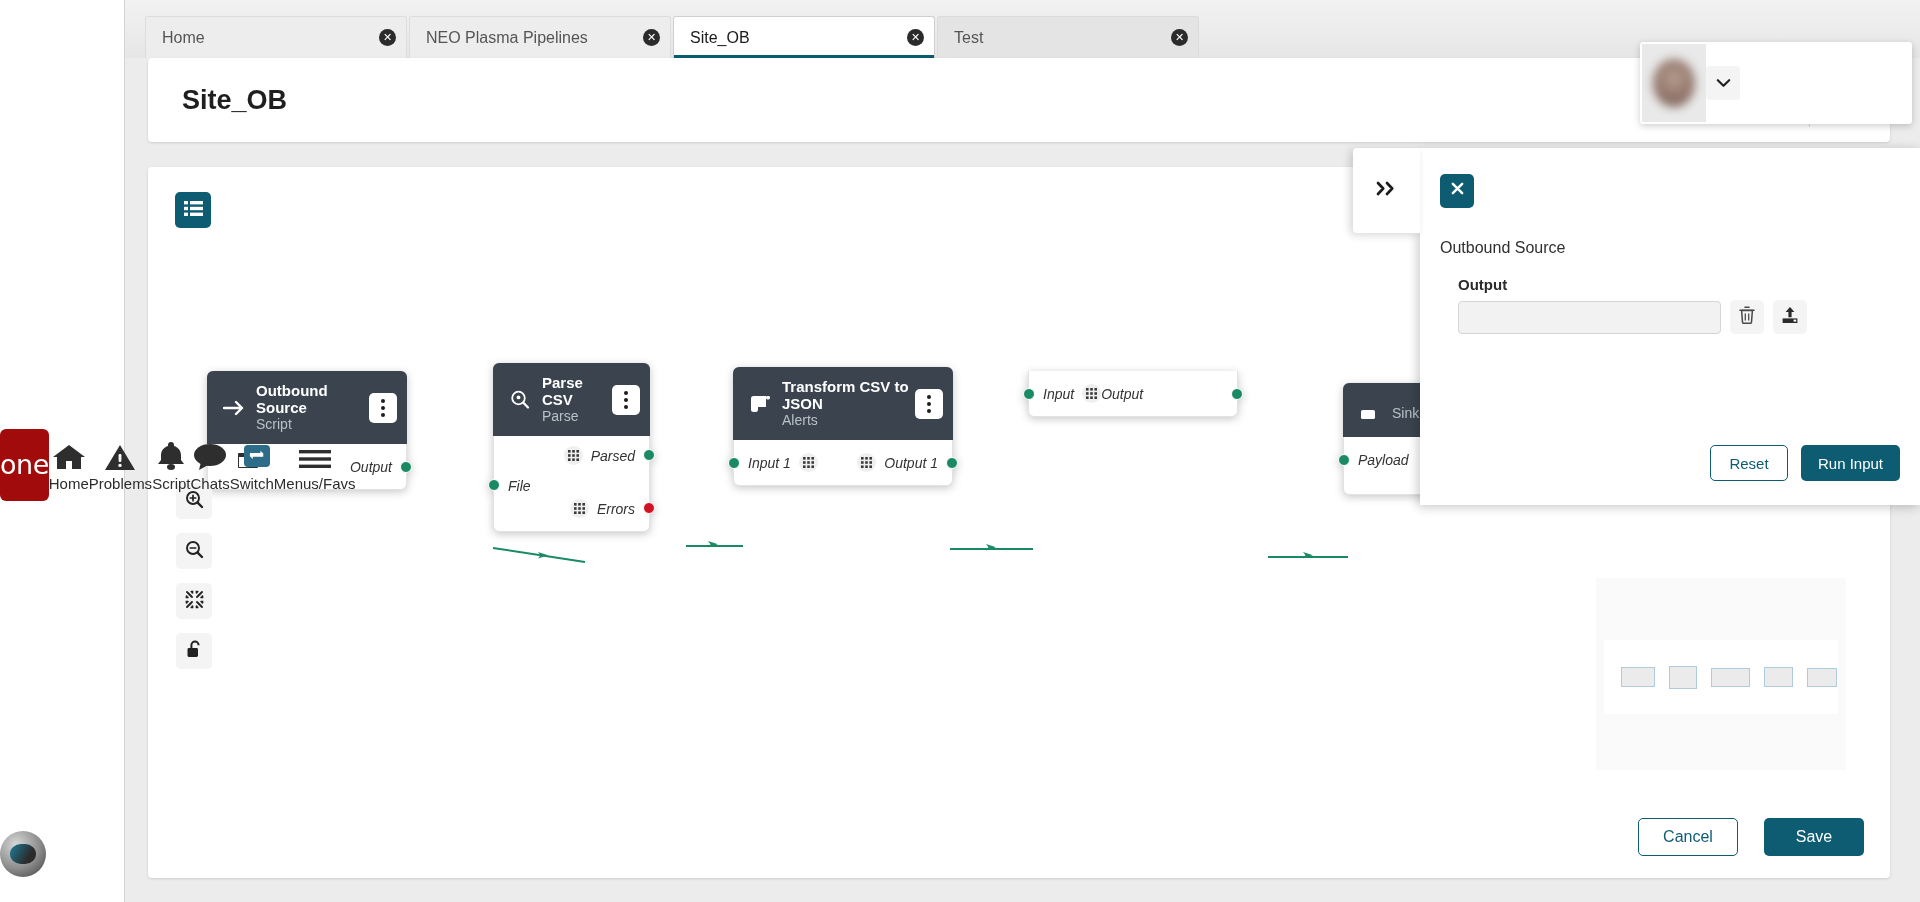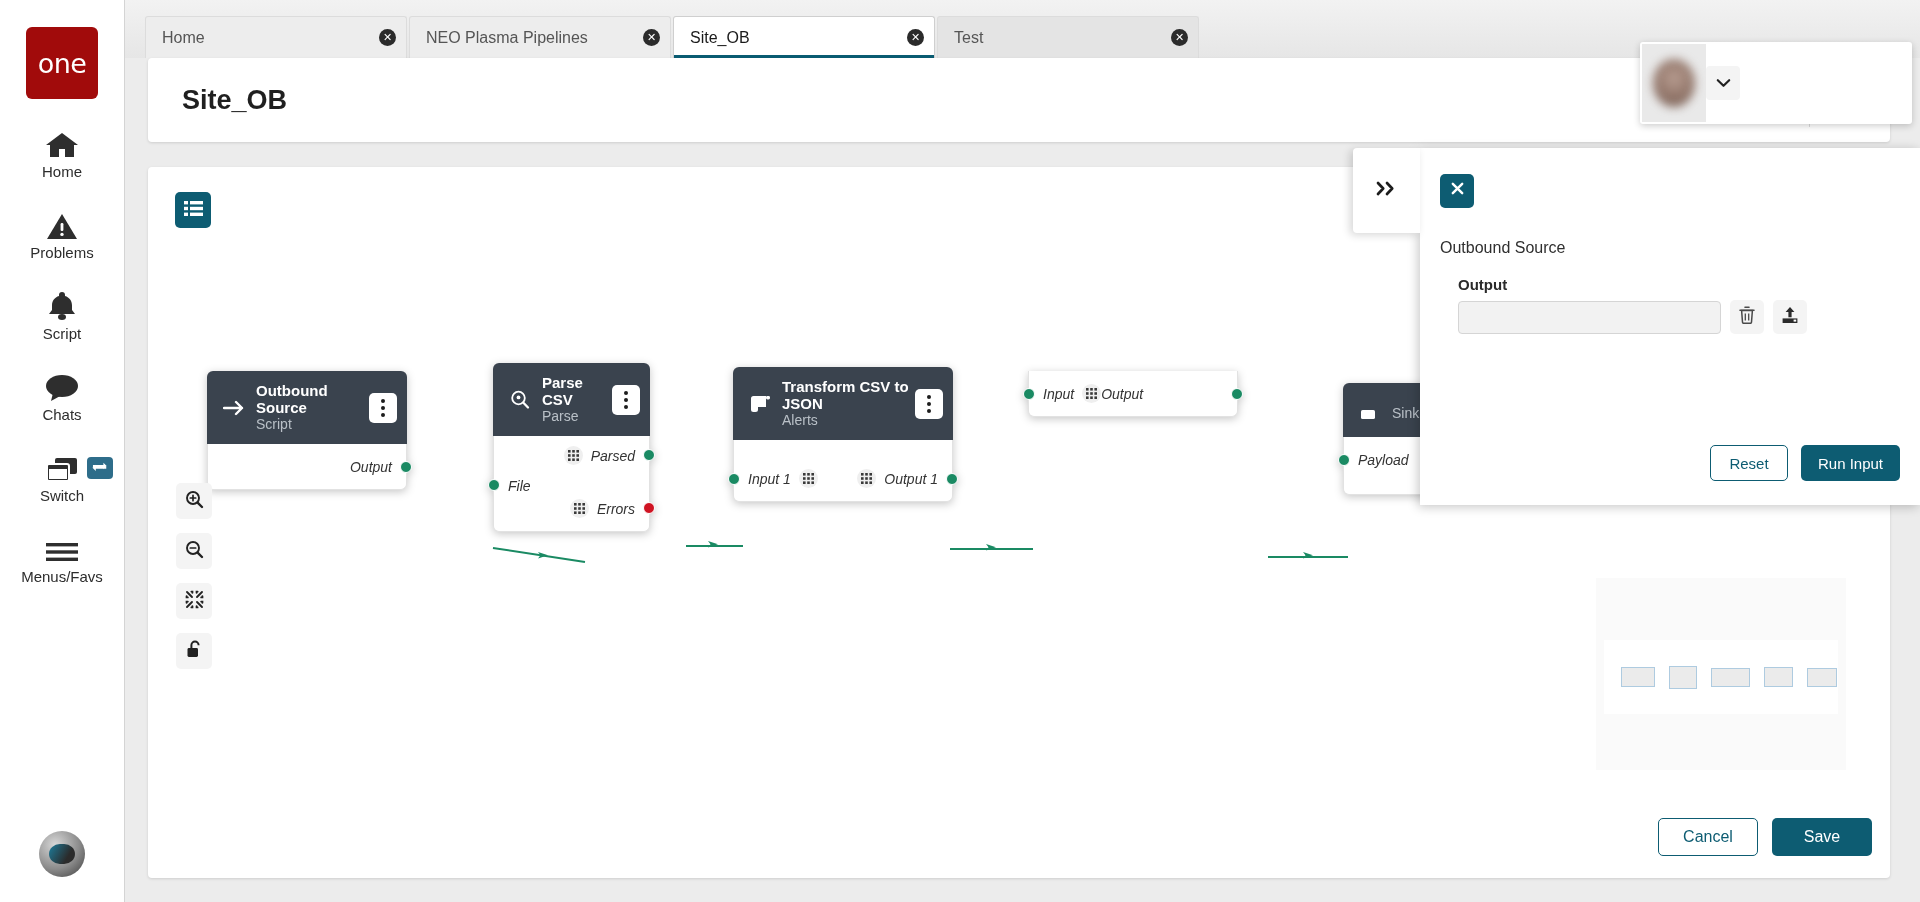--- a/index.html
+++ b/index.html
@@ -8,21 +8,21 @@
     font-family: "Liberation Sans", sans-serif;
     background: #e8e8e8;
     overflow: hidden;
   }
   .app { position: relative; width: 1920px; height: 902px; background: #ececec; }
 
   
   .rail {
     position: absolute; left: 0; top: 0; width: 125px; height: 902px;
     background: #ffffff; border-right: 1px solid #d4d4d4;
-    display: flex; flex-direction: column; align-items: center;
+    display: flex; flex-direction: row; align-items: center;
     z-index: 40;
   }
   .logo {
     margin-top: 27px; width: 72px; height: 72px; background: #a10b0b;
     border-radius: 6px; display: flex; align-items: center; justify-content: center;
   }
   .logo-text { color:#fff; font-size:27px; font-weight:400; letter-spacing:-0.5px; font-family:"DejaVu Sans", sans-serif;}
   .rail-item {
     margin-top: 26px; width: 110px; display: flex; flex-direction: column;
     align-items: center; cursor: pointer; position: relative;
@@ -221,21 +221,21 @@
     background: #fafafa; z-index: 55;
   }
   .skel-inner {
     position: absolute; left: 8px; top: 62px; width: 234px; height: 74px; background: #fff;
     display: flex; align-items: center; gap: 14px; padding-left: 17px;
   }
   .skel-box { background: #ebebeb; border: 1px solid #aecbe0; }
 
   
   .bottom-actions {
-    position: absolute; right: 48px; bottom: 46px; display: flex; gap: 14px; z-index: 30; padding-left: 48px;
+    position: absolute; right: 56px; bottom: 46px; display: flex; gap: 26px; z-index: 30; padding-left: 48px;
   }
   .btn-lg { height: 38px; border-radius: 5px; font-size: 16px; width: 100px; }
 </style>
 </head>
 <body>
 
 <div class="app">
 
   <div class="rail">
     <div class="logo">
@@ -524,21 +524,21 @@
           <span class="node-t" style="display:block">Transform CSV to JSON</span>
           <span class="node-s" style="display:block">Alerts</span>
         </span>
         <span class="kebab">
             <i></i>
             <i></i>
             <i></i>
           </span>
       </div>
       <div class="node-body">
-        <div class="port" style="justify-content:space-between; padding:0 14px;margin-top:16px;">
+        <div class="port" style="justify-content:space-between; padding:0 14px;">
           <span style="display:flex; align-items:center; gap:8px;">
             <span class="port-label">Input 1</span>
             <span class="grid-ico">
               <svg width="11" height="11" viewBox="0 0 11 11">
                   <g fill="#3a3a3a">
                     <rect x="0" y="0" width="2.6" height="2.6"></rect>
                     <rect x="4.2" y="0" width="2.6" height="2.6"></rect>
                     <rect x="8.4" y="0" width="2.6" height="2.6"></rect>
                     <rect x="0" y="4.2" width="2.6" height="2.6"></rect>
                     <rect x="4.2" y="4.2" width="2.6" height="2.6"></rect>

